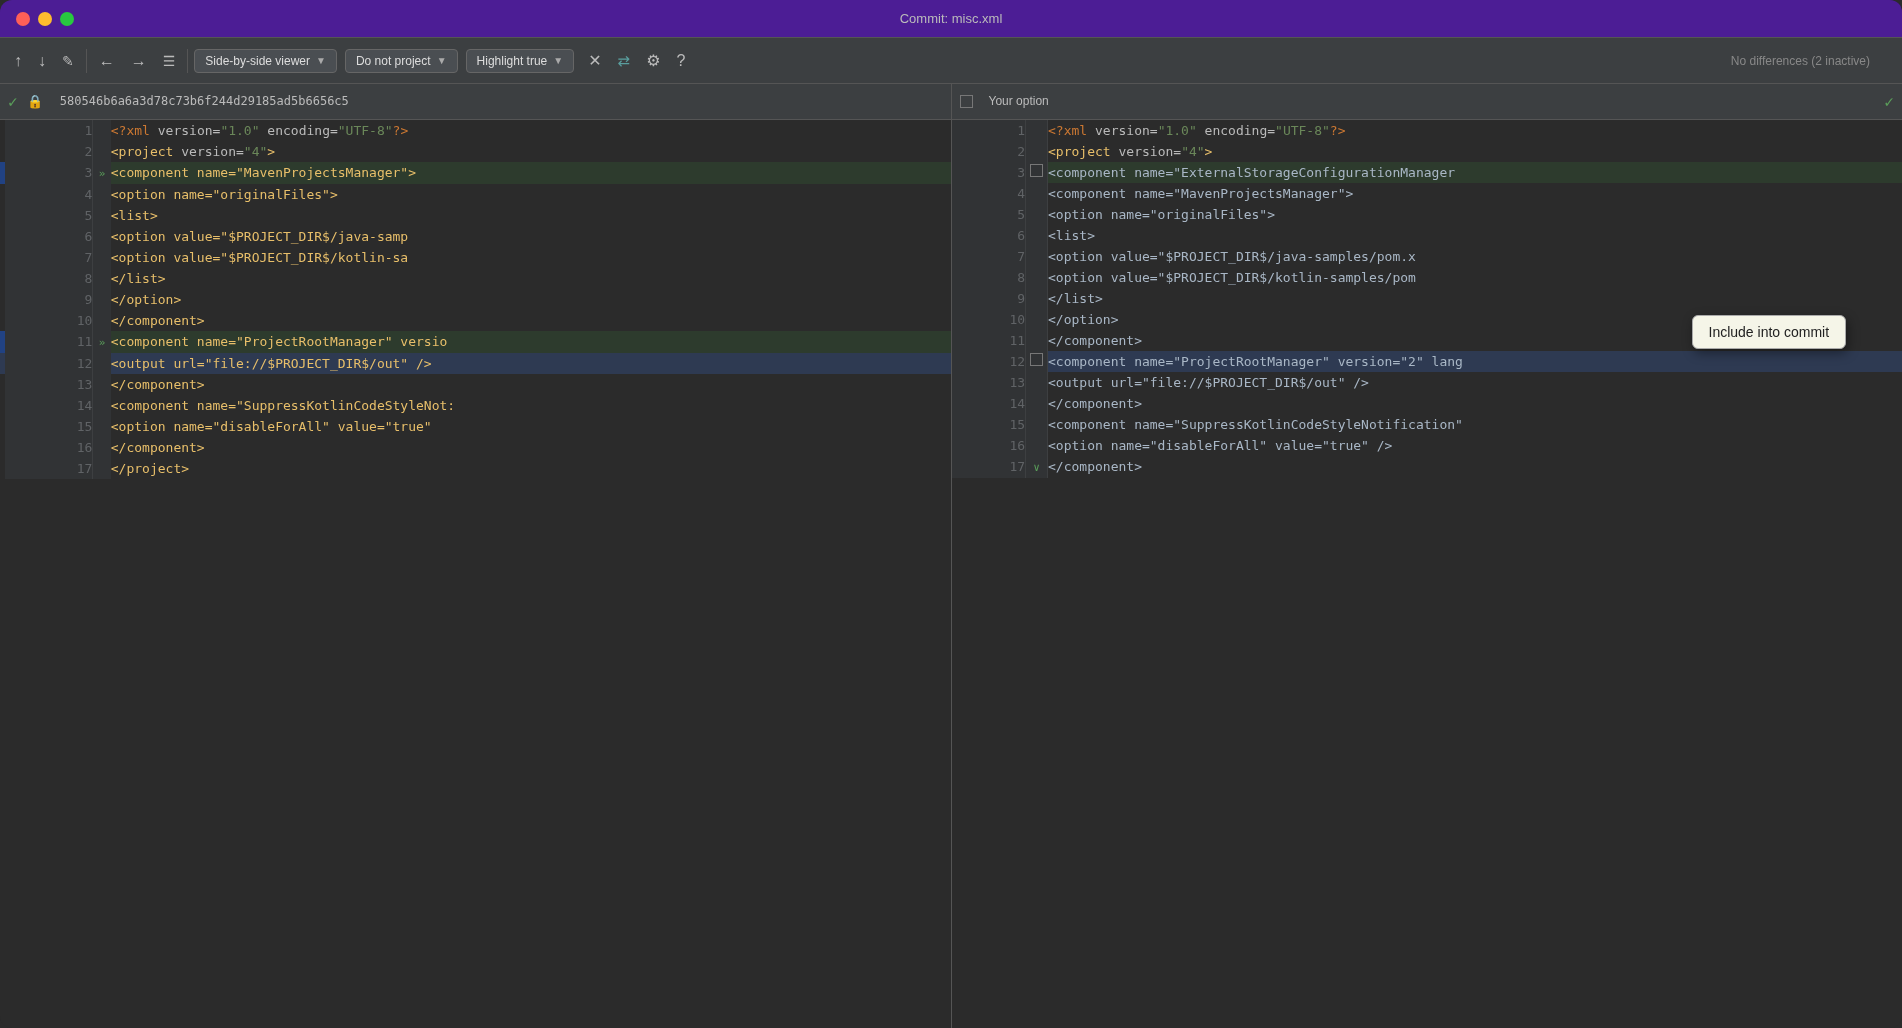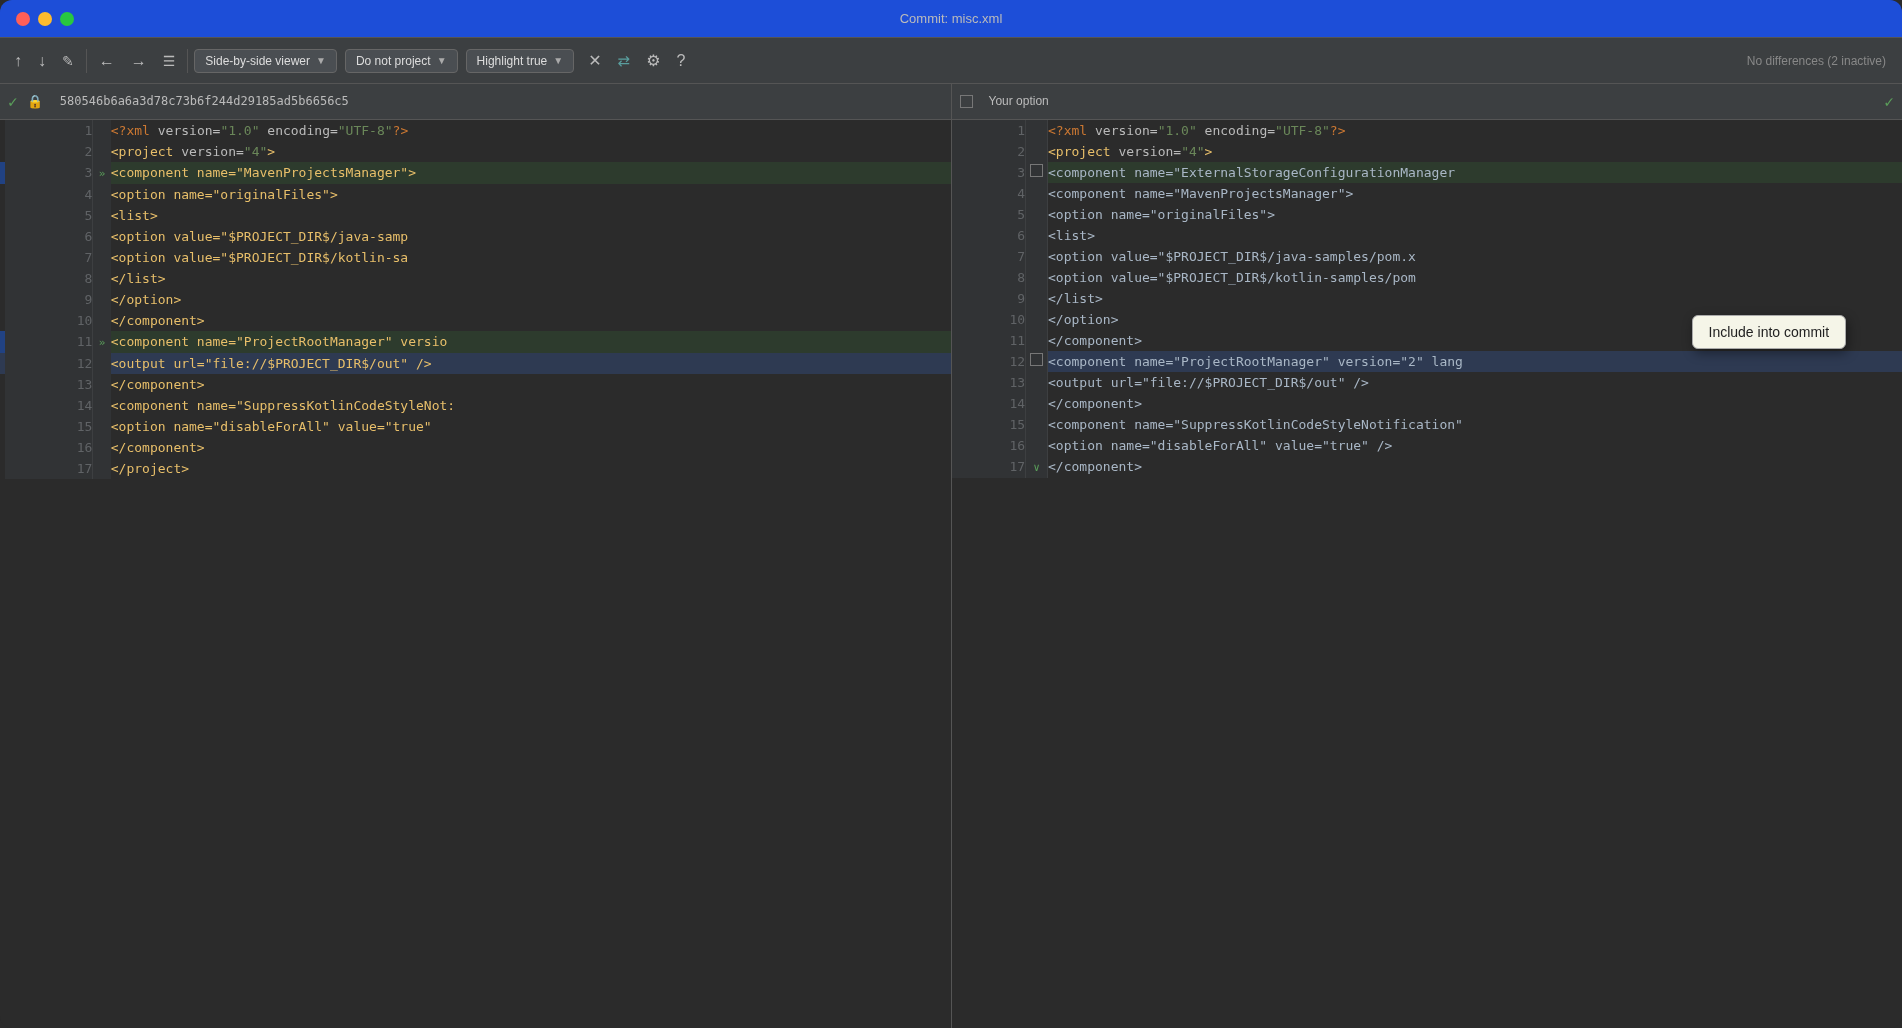--- a/index.html
+++ b/index.html
@@ -14,21 +14,21 @@
       width: 1902px;
       height: 1028px;
       background: #2b2b2b;
       border-radius: 12px;
       overflow: hidden;
       display: flex;
       flex-direction: column;
     }
     
     .title-bar {
-      background: #1d4ed8;
+      background: #4c1d95;
       height: 38px;
       display: flex;
       align-items: center;
       padding: 0 16px;
       position: relative;
       flex-shrink: 0;
       border-bottom: 1px solid #555;
     }
     .traffic-lights {
       display: flex;
@@ -95,21 +95,21 @@
       gap: 6px;
       white-space: nowrap;
     }
     .toolbar-dropdown .arrow { font-size: 10px; color: #aaa; }
     .toolbar-spacer { flex: 1; }
     .no-diff-label {
       color: #888;
       font-size: 12px;
       font-family: -apple-system, sans-serif;
       white-space: nowrap;
-      margin-right: 8px;
+      margin-right: 24px;
     }
     
     .content {
       display: flex;
       flex: 1;
       overflow: hidden;
     }
     
     .left-panel {
       flex: 1;

